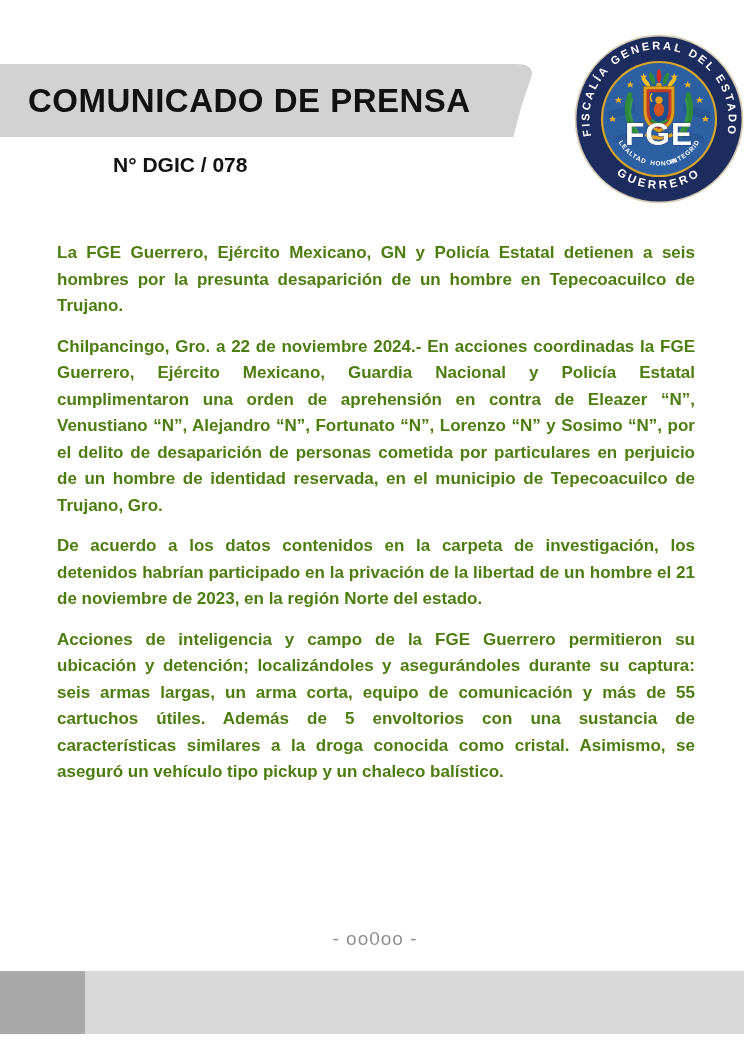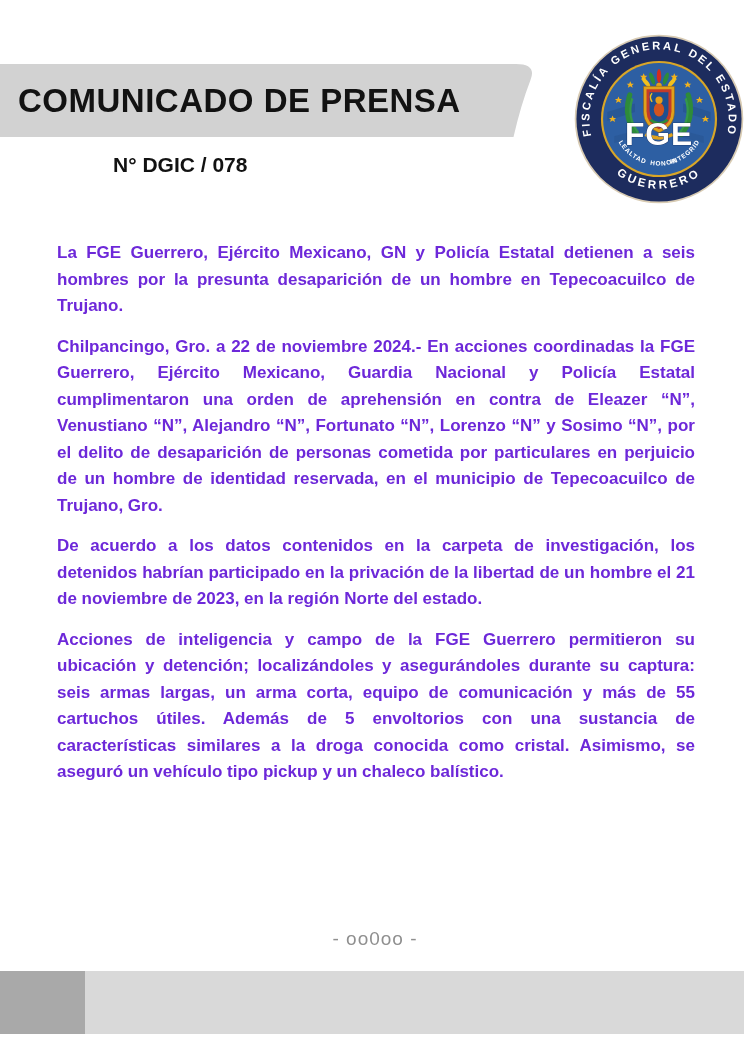--- a/index.html
+++ b/index.html
@@ -10,21 +10,21 @@
     height: 1060px;
     background: #ffffff;
     font-family: "Liberation Sans", sans-serif;
     overflow: hidden;
   }
 
   
   .banner-shape { position: absolute; top: 64px; left: 0; }
   .banner-title {
     position: absolute;
-    top: 64px; left: 18px; height: 73px; width: 470px;
+    top: 64px; left: 28px; height: 73px; width: 470px;
     display: flex; align-items: center;
     font-size: 33px;
     font-weight: 800;
     letter-spacing: 0.5px;
     color: #121212;
     white-space: nowrap;
   }
   .reference {
     position: absolute;
     top: 153px; left: 68px;
@@ -47,21 +47,21 @@
     font-weight: bold; font-size: 37px; letter-spacing: 1px;
     fill: #ffffff; stroke: #16244d; stroke-width: 0.8px; paint-order: stroke;
   }
 
   
   .content {
     position: absolute;
     top: 240px; left: 57px; width: 638px;
     font-size: 17px;
     line-height: 26.5px;
-    color: #6d28d9;
+    color: #4d7c0f;
     text-align: justify;
   }
   .content p { margin: 0 0 14px 0; font-weight: bold; }
   .content p.lead { font-weight: bold; }
 
   .closing-separator {
     position: absolute;
     top: 928px; left: 0; width: 750px;
     text-align: center;
     font-size: 19px;

